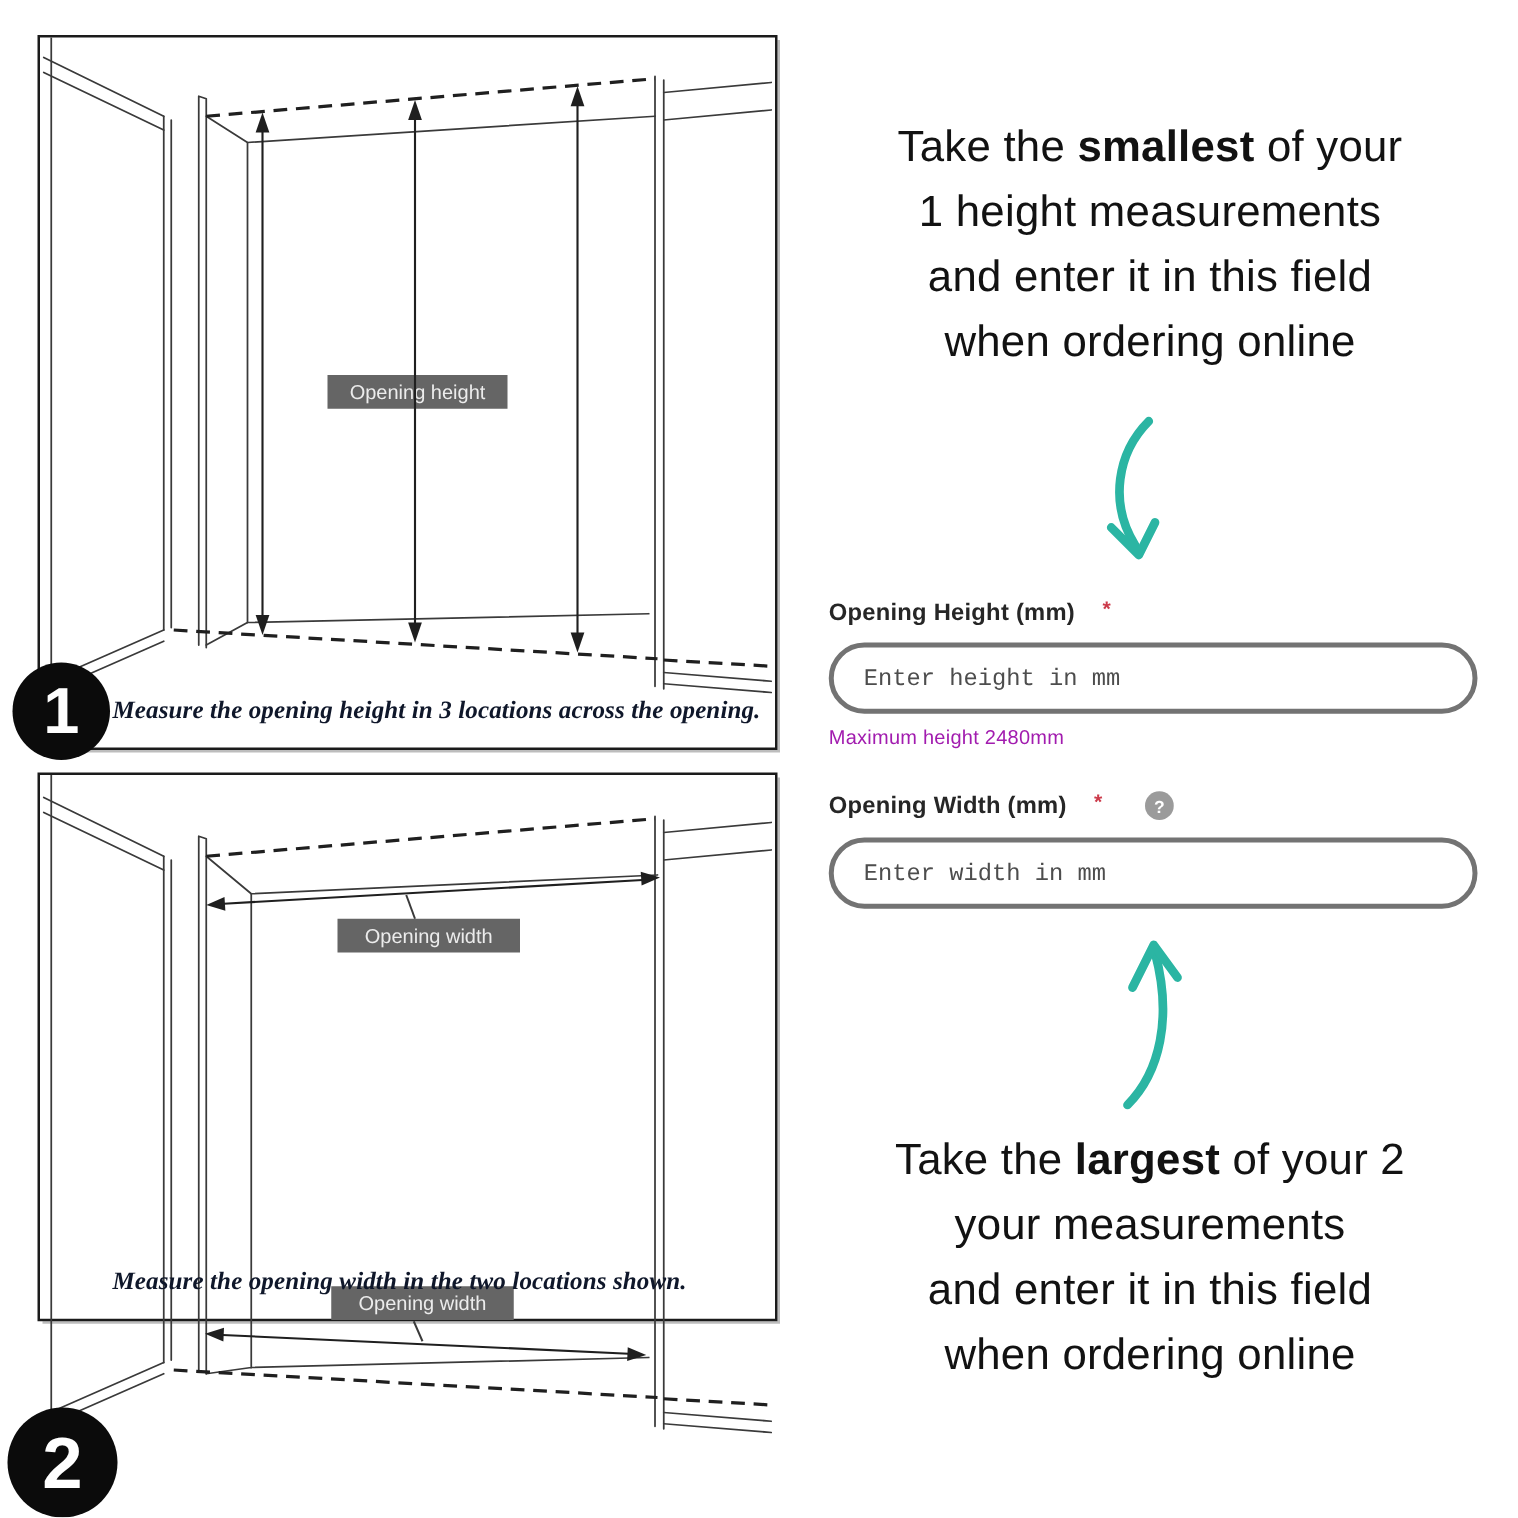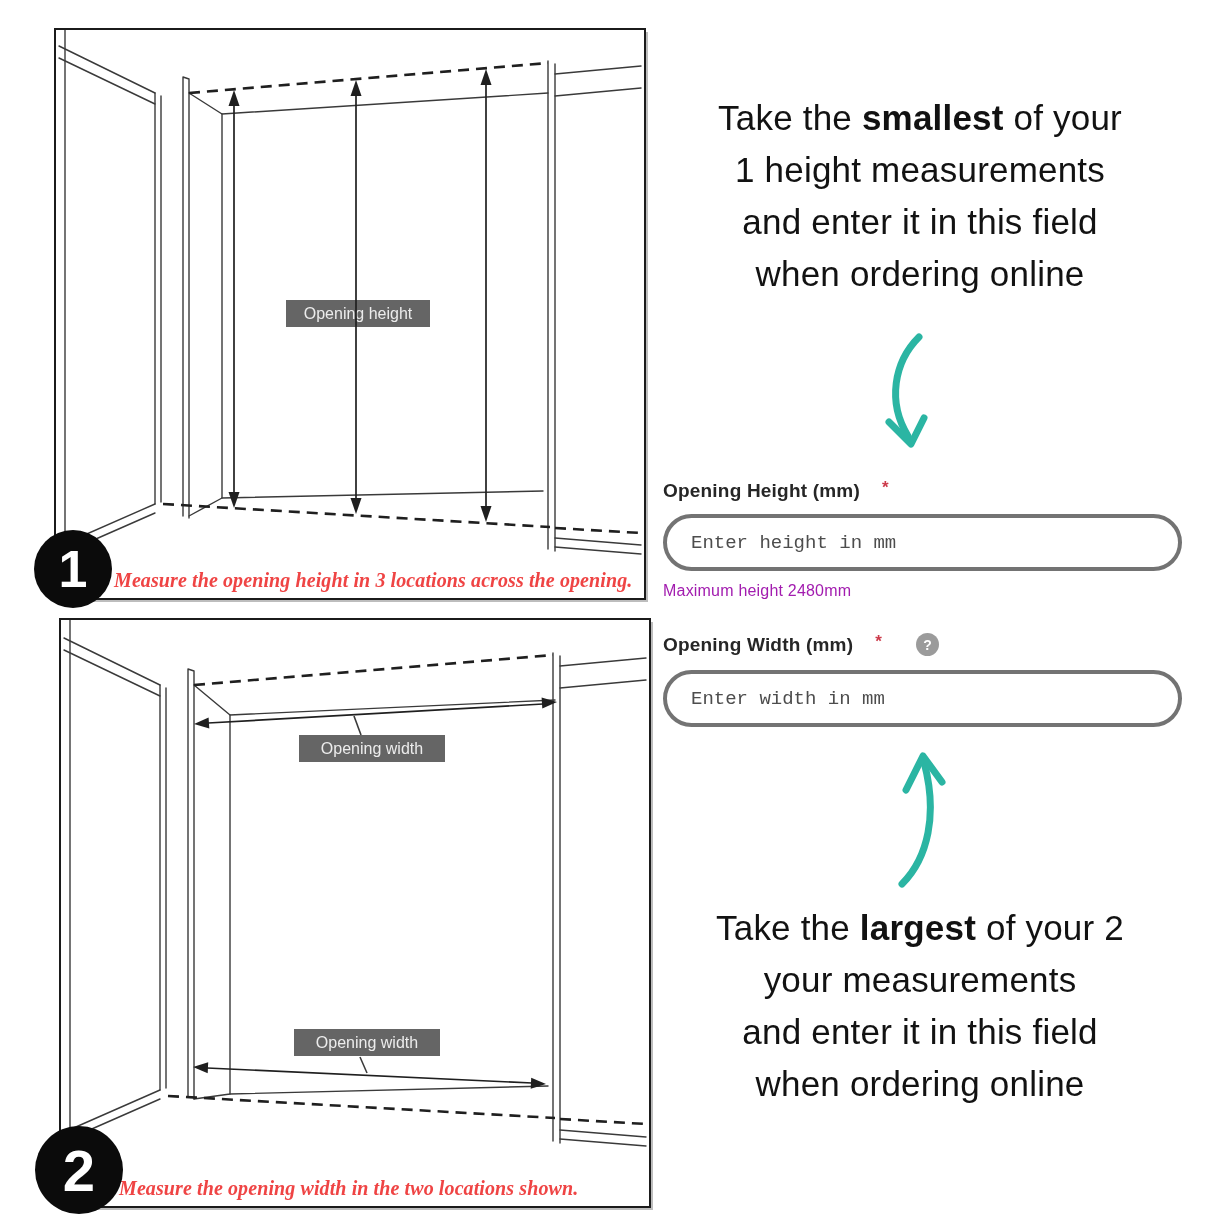--- a/index.html
+++ b/index.html
@@ -5,27 +5,27 @@
   html,body{margin:0;padding:0;background:#ffffff;}
   .canvas{
     position:relative;width:1214px;height:1214px;background:#ffffff;overflow:hidden;
     font-family:"Liberation Sans", sans-serif;color:#1c1c1c;
   }
   
   .diagram-box{
     position:absolute;left:30px;width:592px;background:#fff;
     border:2px solid #1b1b1b;box-shadow:3px 3px 0 -1px #bdbdbd;box-sizing:border-box;
   }
-  #diagram1{top:28px;height:572px;margin-left:24px;}
-  #diagram2{top:618px;height:590px;margin-left:29px;}
+  #diagram1{top:28px;height:572px;}
+  #diagram2{top:618px;height:439px;}
   .diagram-box svg{position:absolute;left:0;top:0;}
   .caption{
-    position:absolute;left:58px;right:8px;bottom:6px;
+    position:absolute;left:58px;right:8px;bottom:18px;
     font-family:"Liberation Serif", serif;font-style:italic;font-weight:600;
-    font-size:20px;color:#ef4444;letter-spacing:.1px;
+    font-size:20px;color:#0f172a;letter-spacing:.1px;
   }
   .step-badge{
     position:absolute;background:#0b0b0b;border-radius:50%;
     color:#ffffff;font-weight:800;display:flex;align-items:center;justify-content:center;
     font-family:"Liberation Sans", sans-serif;z-index:5;
   }
   #badge1{left:-22px;top:500px;width:78px;height:78px;font-size:52px;}
   #badge2{left:-26px;top:506px;width:88px;height:88px;font-size:58px;}
   
   .big-note{

